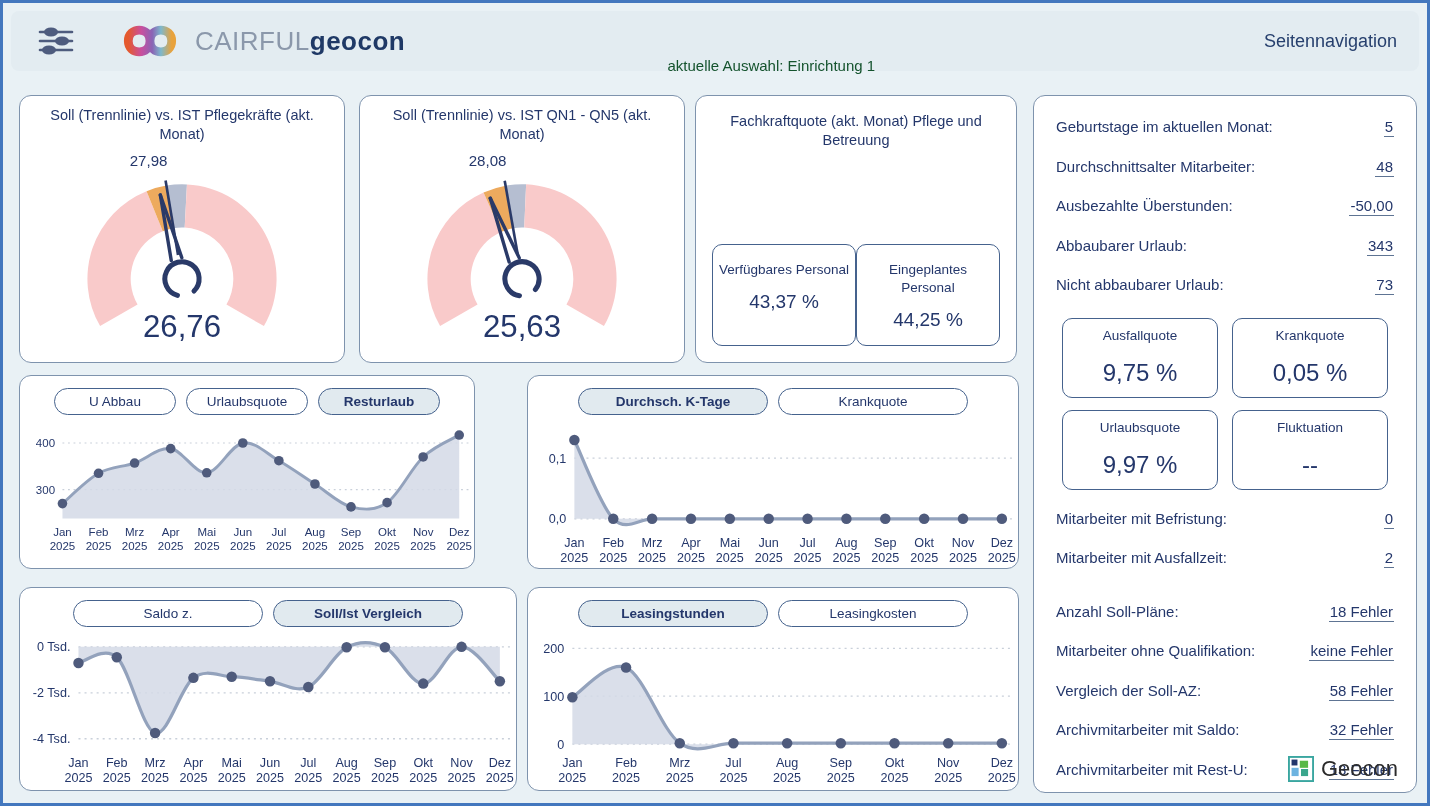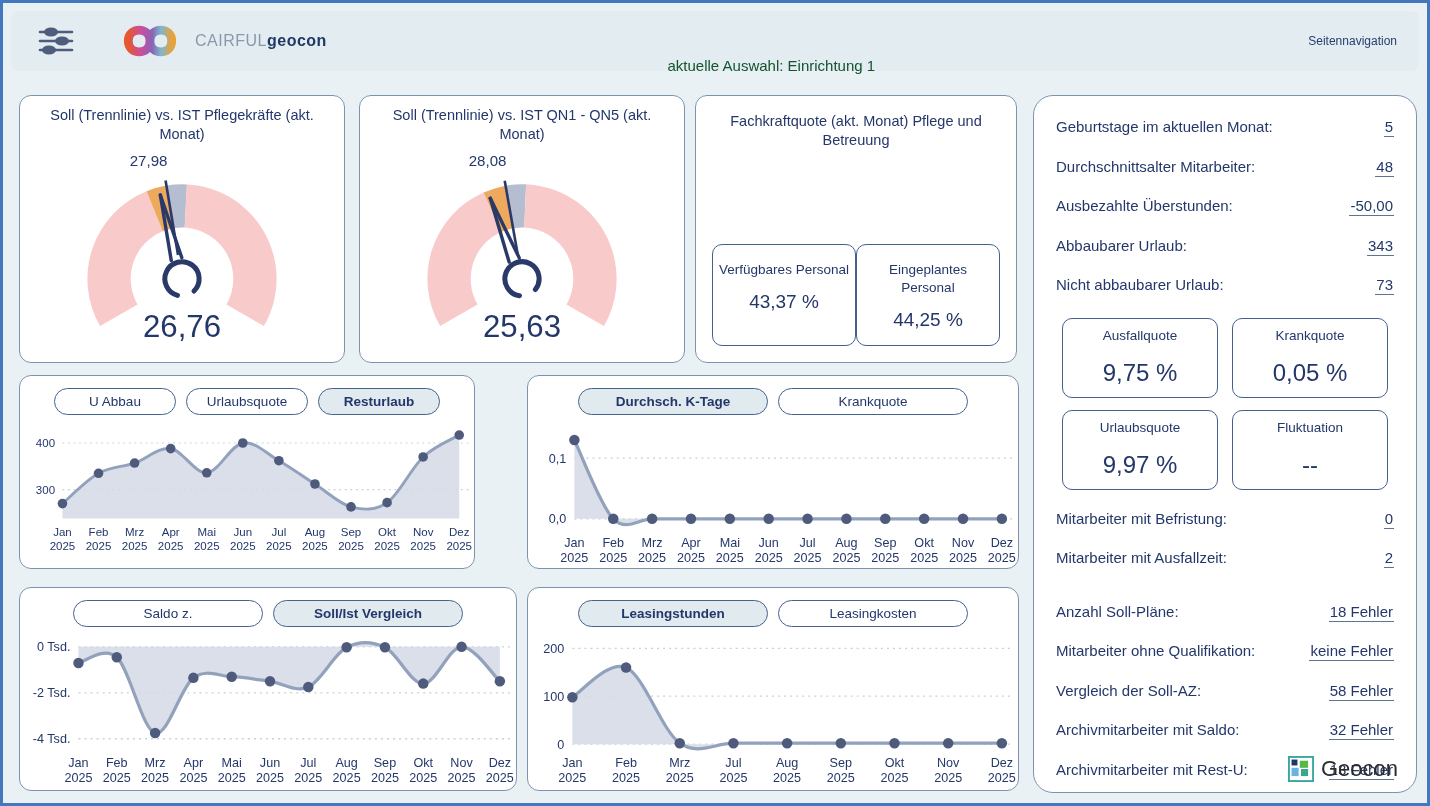--- a/index.html
+++ b/index.html
@@ -7,25 +7,25 @@
     width:1430px;height:806px;position:relative;box-sizing:border-box;
     background:#e9f1f5;border:3px solid #4377be;
     font-family:"Liberation Sans",sans-serif;color:#24376b;overflow:hidden;
   }
   .header{
     position:absolute;left:8px;top:8px;width:1408px;height:60px;
     background:#e3ecf1;border-radius:8px;display:flex;align-items:center;
   }
   .filter-icon{margin-left:26px;flex:0 0 auto;}
   .brand{display:flex;align-items:center;margin-left:44px;gap:14px;}
-  .brand-text{font-size:16px;letter-spacing:.5px;}
+  .brand-text{font-size:26px;letter-spacing:.5px;}
   .brand-text .lt{color:#8b98ab;}
   .brand-text .bd{color:#1f3966;font-weight:bold;}
   .header-title{position:absolute;left:54%;transform:translateX(-50%);font-size:15px;color:#14532d;margin-top:48px;}
-  .header-nav{margin-left:auto;margin-right:22px;font-size:12px;color:#27406e;}
+  .header-nav{margin-left:auto;margin-right:22px;font-size:18px;color:#27406e;}
   .panel{
     position:absolute;background:#ffffff;border:1.6px solid #7e93ad;
     border-radius:12px;box-sizing:border-box;
   }
   .panel-title{font-size:14.5px;line-height:1.3;text-align:center;padding:10px 26px 0;}
   .gauge-svg{display:block;width:100%;height:auto;margin-top:0px;}
   .fach-boxes{position:absolute;left:16px;right:16px;bottom:16px;display:grid;grid-template-columns:1fr 1fr;}
   .fach-box{border:1.4px solid #45628d;border-radius:10px;text-align:center;padding:16px 6px 14px;}
   .fach-box .lbl{font-size:13.5px;line-height:1.35;}
   .fach-box .val{font-size:19px;margin-top:12px;}
@@ -330,21 +330,21 @@
       <text x="310.25" y="152" text-anchor="middle" class="tick">2025</text>
       <text x="363.5" y="137" text-anchor="middle" class="tick">Okt</text>
       <text x="363.5" y="152" text-anchor="middle" class="tick">2025</text>
       <text x="416.75" y="137" text-anchor="middle" class="tick">Nov</text>
       <text x="416.75" y="152" text-anchor="middle" class="tick">2025</text>
       <text x="470" y="137" text-anchor="middle" class="tick">Dez</text>
       <text x="470" y="152" text-anchor="middle" class="tick">2025</text>
     </svg>
 </div>
 
-<div class="panel" style="left:1030px;top:92px;width:384px;height:698px;border-radius:20px;">
+<div class="panel" style="left:1030px;top:92px;width:384px;height:698px;">
   <div class="side-inner">
     <div class="srow">
       <span class="lbl">Geburtstage im aktuellen Monat:</span>
       <span class="val">5</span>
     </div>
     <div class="srow">
       <span class="lbl">Durchschnittsalter Mitarbeiter:</span>
       <span class="val">48</span>
     </div>
     <div class="srow">

